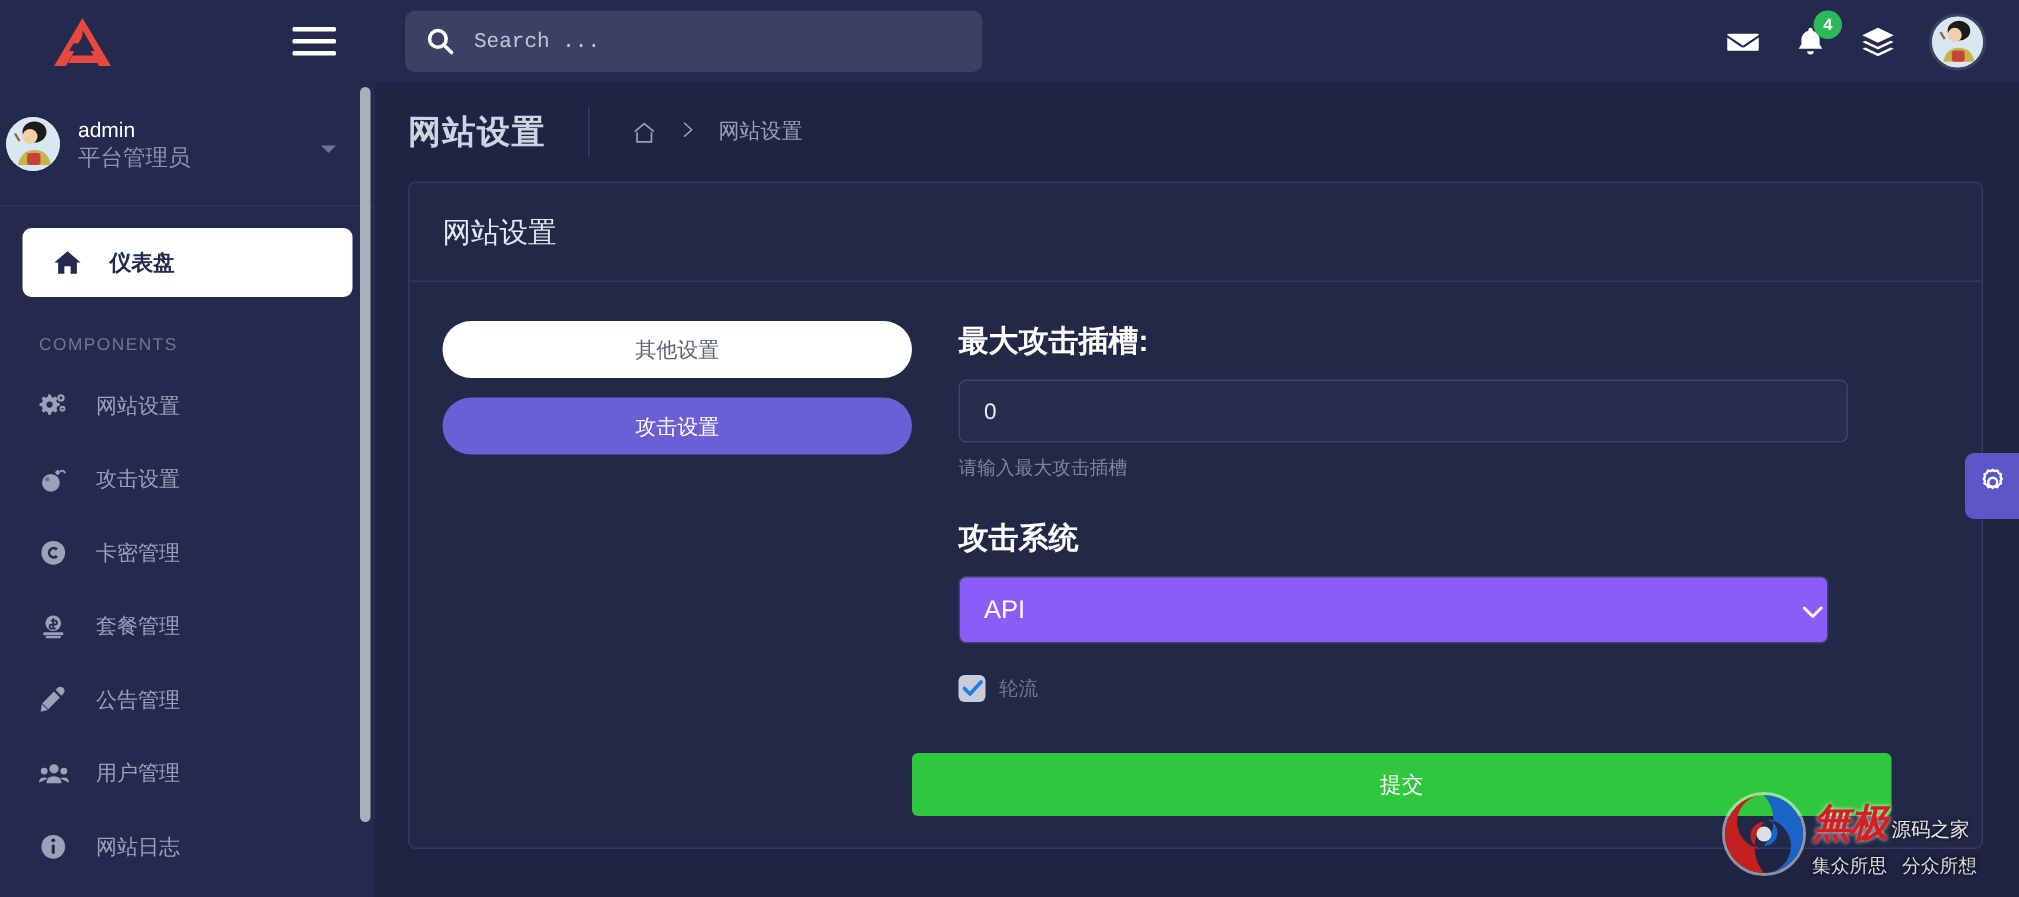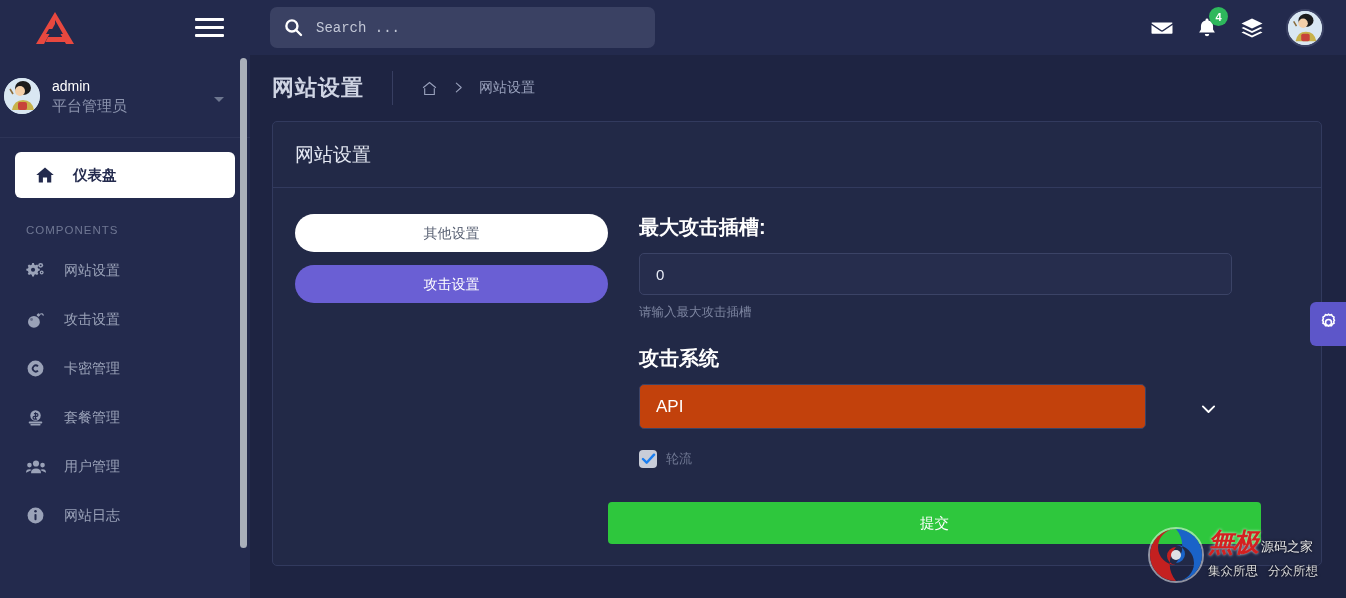--- a/index.html
+++ b/index.html
@@ -176,22 +176,22 @@
     border: 1px solid #3b4366;
     border-radius: 5px;
     color: #e7ebf6; font-size: 15px;
     padding: 0 16px; outline: none;
     font-family: "Liberation Sans", sans-serif;
   }
   .help { color: #7d85a0; font-size: 12.5px; margin-top: 9px; display:block; }
   .field-gap { margin-top: 24px; }
   .select-wrap { position: relative; width: 593px; }
   .select-box {
-    width: 507px; height: 45px;
-    background: #c2410c;
+    width: 580px; height: 45px;
+    background: #8b5cf6;
     border: 1px solid #3b4366;
     border-radius: 5px;
     color: #ffffff; font-size: 17px;
     padding: 0 16px; line-height: 43px;
   }
   .select-chev {
     position: absolute; right: 16px; top: 17px;
     color: #ffffff; pointer-events: none;
   }
   .check-row { display: flex; align-items: center; margin-top: 21px; }
@@ -216,23 +216,23 @@
     width: 36px; height: 44px;
     background: #5d56c9;
     border-radius: 6px 0 0 6px;
     display: flex; align-items: center; justify-content: center;
     cursor: pointer;
   }
   .settings-tab svg { color: #ffffff; }
 
   
   .watermark {
-    position: absolute; right: 0px; bottom: 0px;
+    position: absolute; right: 0px; bottom: 12px;
     width: 206px; height: 73px;
-    display: flex; align-items: flex-start;
+    display: flex; align-items: flex-end;
     pointer-events: none;
   }
   .wm-ring { width: 60px; height: 60px; position: relative; margin-left: 6px; }
   .wm-text { margin-left: 2px; }
   .wm-line1 { display: flex; align-items: baseline; }
   .wm-big {
     font-family: "Liberation Serif", serif;
     color: #d42020; font-size: 26px; font-weight: bold;
     font-style: italic; letter-spacing: -1px;
     text-shadow: 0 0 3px rgba(255,255,255,0.85);
@@ -338,20 +338,30 @@
           <svg width="19" height="19" viewBox="0 0 24 24" fill="currentColor" aria-hidden="true">
             <circle cx="12" cy="9.5" r="6.6"></circle>
             <path d="M12 5.3 v8.4 M10 7.2 h3.4 a1.7 1.7 0 0 1 0 3.4 h-2.8 a1.7 1.7 0 0 0 0 3.4 H14" stroke="#232a4d" stroke-width="1.5" fill="none"></path>
             <rect x="3.5" y="17" width="17" height="2.6" rx="1"></rect>
             <rect x="5.5" y="20.2" width="13" height="1.8" rx="0.9"></rect>
           </svg>
         </span>
         <span class="nav-label">套餐管理</span>
       </div>
 
+      <div class="nav-item">
+        <span class="nav-icon">
+          <svg width="19" height="19" viewBox="0 0 24 24" fill="currentColor" aria-hidden="true">
+            <path d="M20.5 2 a3.5 3.5 0 0 1 0 5 l-1.6 1.6 -5-5 L15.5 2 a3.5 3.5 0 0 1 5 0 Z"></path>
+            <path d="M12.6 5.1 l5 5 L7.8 19.9 l-5-5 Z"></path>
+            <path d="M2.4 15.6 l5 5 L1.4 22 Z"></path>
+          </svg>
+        </span>
+        <span class="nav-label">公告管理</span>
+      </div>
 
       <div class="nav-item">
         <span class="nav-icon">
           <svg width="20" height="20" viewBox="0 0 26 24" fill="currentColor" aria-hidden="true">
             <circle cx="13" cy="7.5" r="4"></circle>
             <path d="M6.5 20 q0-6 6.5-6 q6.5 0 6.5 6 Z"></path>
             <circle cx="4.5" cy="9.5" r="3"></circle>
             <path d="M0 19.5 q0-4.5 4.5-4.5 q2 0 3 1 Z"></path>
             <circle cx="21.5" cy="9.5" r="3"></circle>
             <path d="M26 19.5 q0-4.5-4.5-4.5 q-2 0-3 1 Z"></path>

